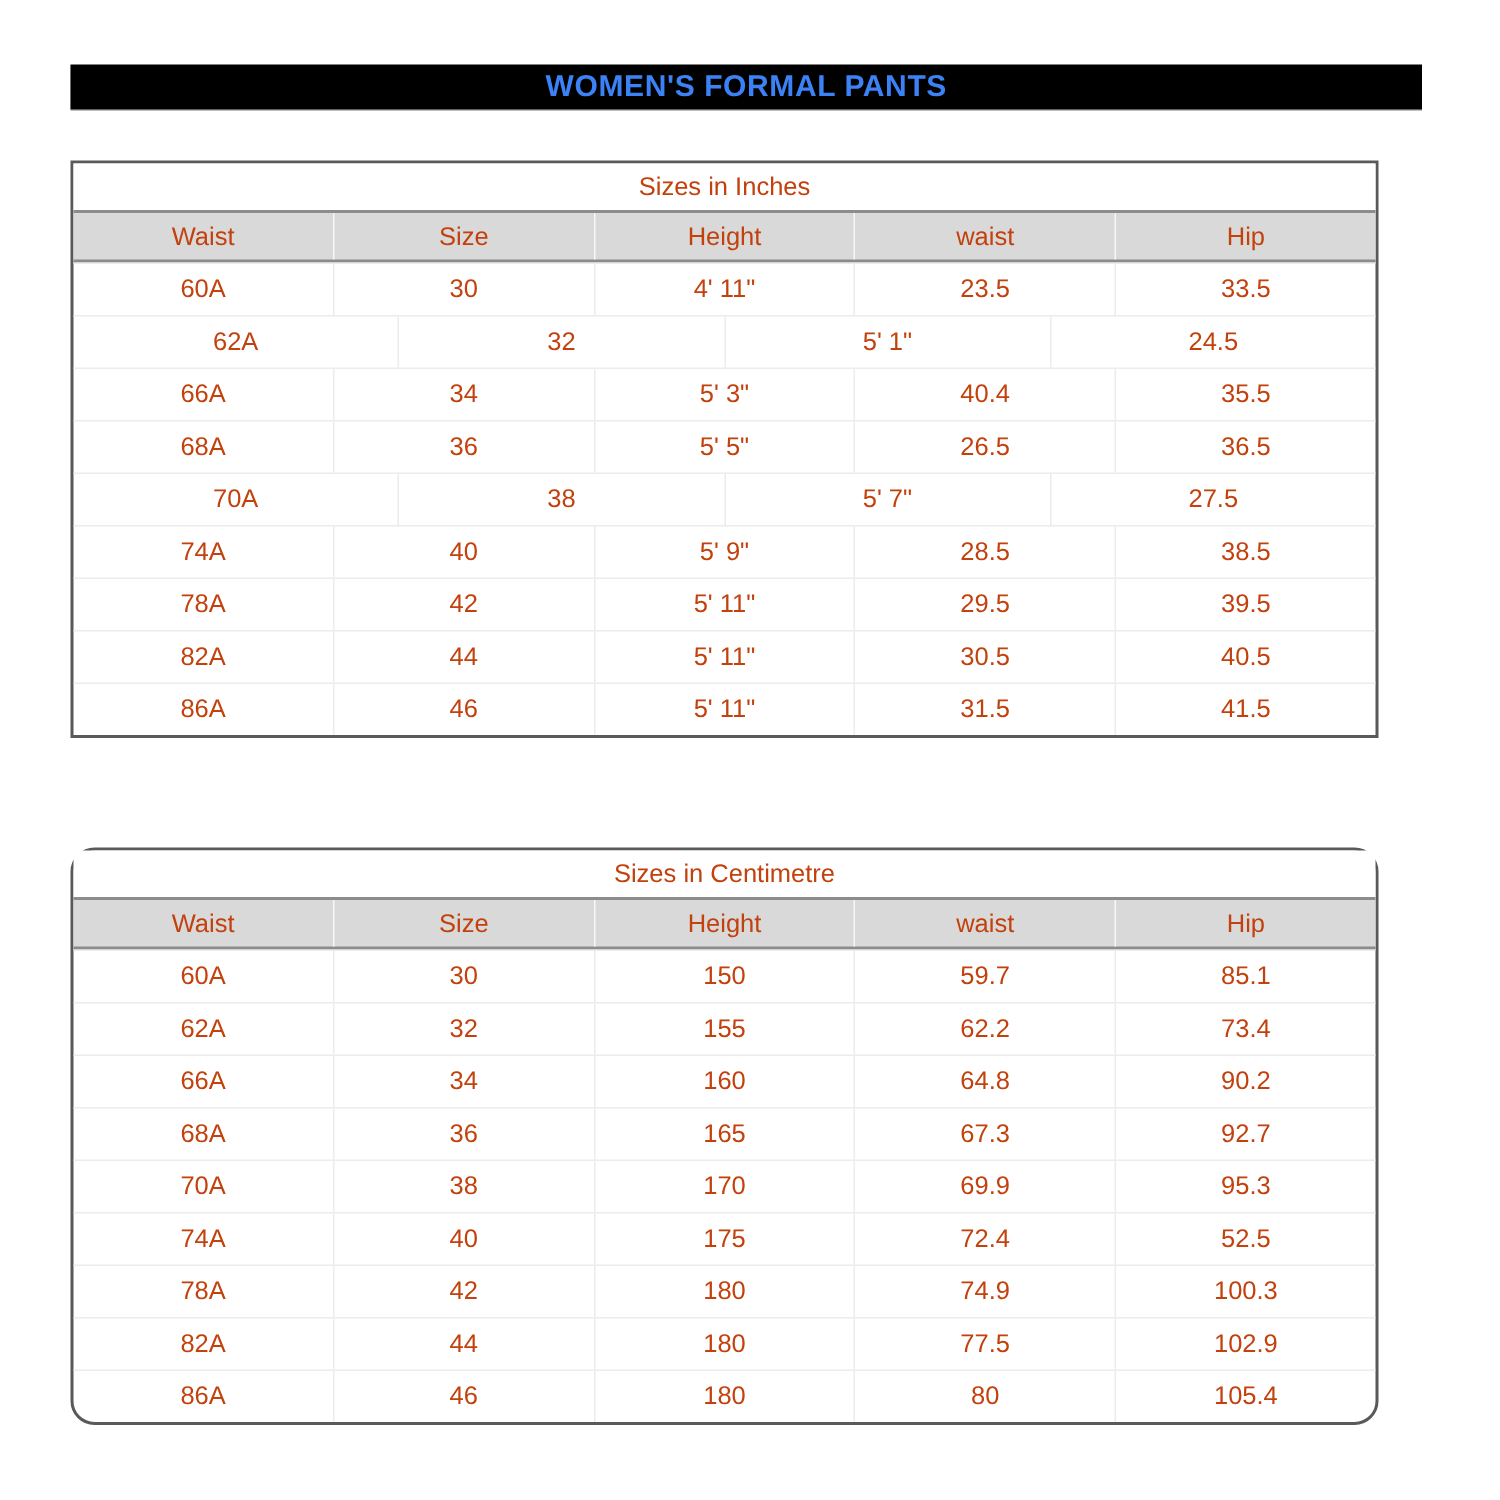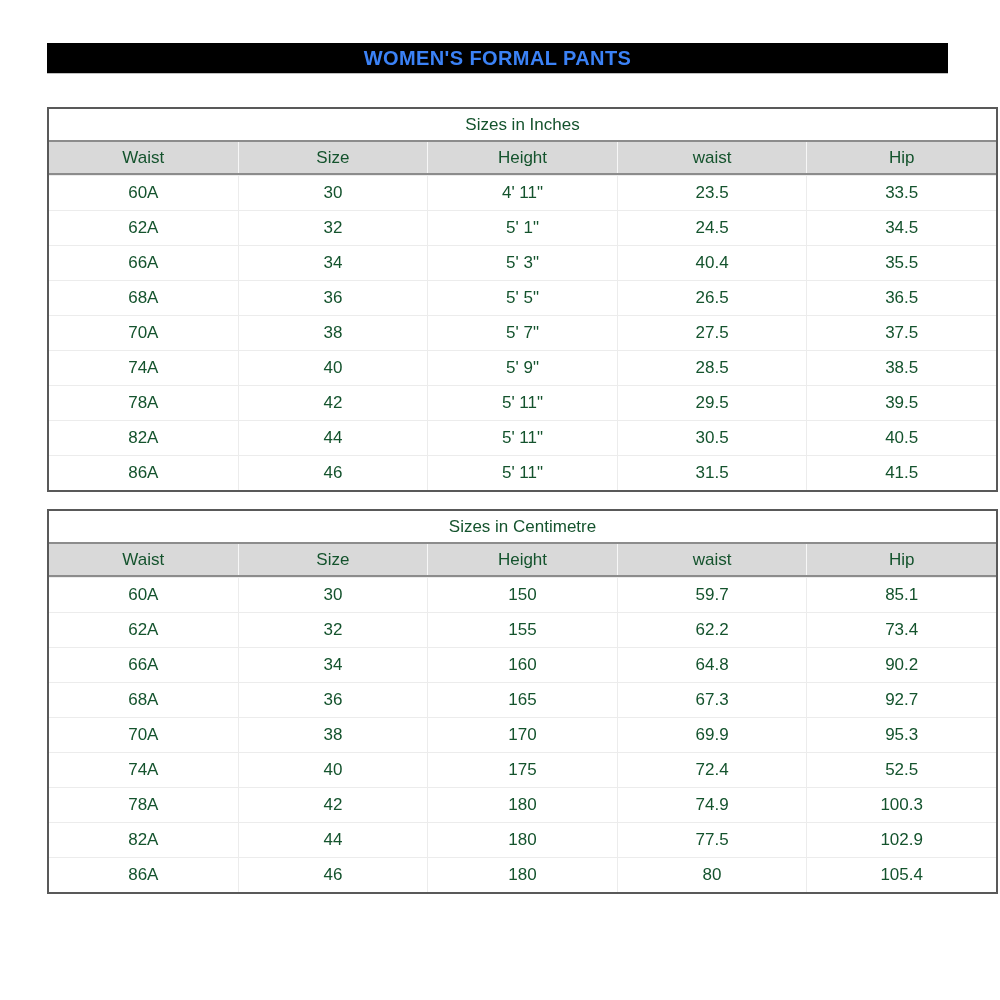--- a/index.html
+++ b/index.html
@@ -27,29 +27,29 @@
     font-size: 20px;
     letter-spacing: 0.4px;
     display: flex;
     align-items: center;
     justify-content: center;
     box-shadow: 0 1px 0 #bfbfbf;
   }
   .size-table {
     position: absolute;
     left: 47px;
-    width: 951px;
+    width: 872px;
     border: 2px solid #595959;
     box-sizing: border-box;
     background: #ffffff;
-    color: #14532d;
+    color: #c2410c;
     font-size: 17px;
   }
   .size-table.t0 { top: 107px; }
-  .size-table.t1 { top: 509px; }
+  .size-table.t1 { top: 565px; border-radius: 16px; }
   .caption {
     height: 31px;
     display: flex;
     align-items: center;
     justify-content: center;
     border-bottom: 2px solid #8c8c8c;
     background: #ffffff;
   }
   .row {
     display: flex;
@@ -94,42 +94,40 @@
         <div class="cell">30</div>
         <div class="cell">4' 11"</div>
         <div class="cell">23.5</div>
         <div class="cell">33.5</div>
       </div>
       <div class="row data">
         <div class="cell">62A</div>
         <div class="cell">32</div>
         <div class="cell">5' 1"</div>
         <div class="cell">24.5</div>
-        <div class="cell">34.5</div>
       </div>
       <div class="row data">
         <div class="cell">66A</div>
         <div class="cell">34</div>
         <div class="cell">5' 3"</div>
         <div class="cell">40.4</div>
         <div class="cell">35.5</div>
       </div>
       <div class="row data">
         <div class="cell">68A</div>
         <div class="cell">36</div>
         <div class="cell">5' 5"</div>
         <div class="cell">26.5</div>
         <div class="cell">36.5</div>
       </div>
       <div class="row data">
         <div class="cell">70A</div>
         <div class="cell">38</div>
         <div class="cell">5' 7"</div>
         <div class="cell">27.5</div>
-        <div class="cell">37.5</div>
       </div>
       <div class="row data">
         <div class="cell">74A</div>
         <div class="cell">40</div>
         <div class="cell">5' 9"</div>
         <div class="cell">28.5</div>
         <div class="cell">38.5</div>
       </div>
       <div class="row data">
         <div class="cell">78A</div>

